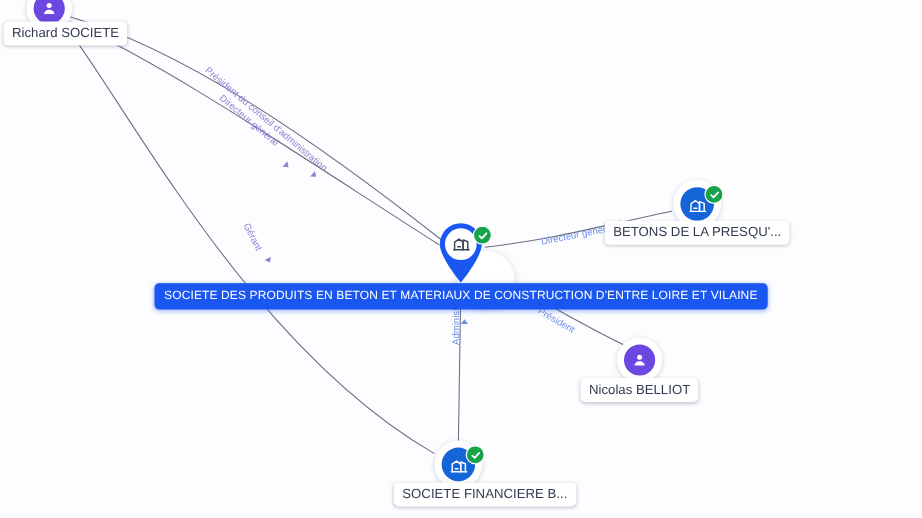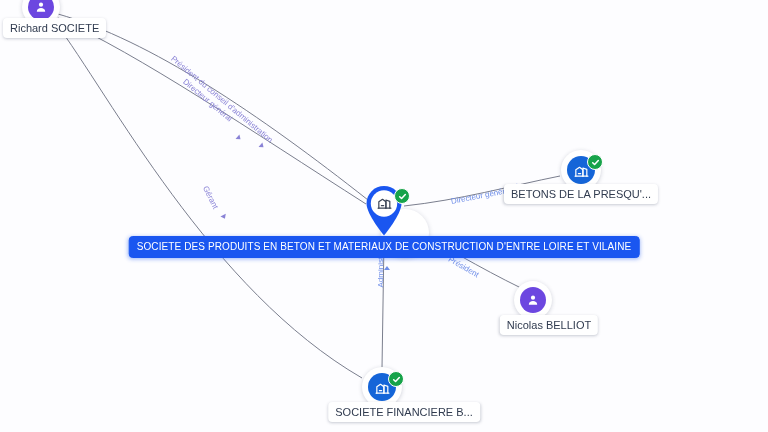--- a/index.html
+++ b/index.html
@@ -231,16 +231,16 @@
       <div class="node-label" style="left: 404px; top: 402px;">SOCIETE FINANCIERE B...</div>
       <div class="node person" style="left: 533px; top: 300px;">
         <div class="node-halo"></div>
         <div class="person-inner">
           <svg width="14" height="14" viewBox="0 0 24 24" fill="#ffffff">
             <circle cx="12" cy="8" r="3.6"></circle>
             <path d="M4.8 20c0-3.9 3.2-6.2 7.2-6.2s7.2 2.3 7.2 6.2z"></path>
           </svg>
         </div>
       </div>
-      <div class="node-label" style="left: 533px; top: 315px; margin-left: 16px;">Nicolas BELLIOT</div>
+      <div class="node-label" style="left: 533px; top: 315px;">Nicolas BELLIOT</div>
     </div>
 
 </div>
 
 </body></html>

